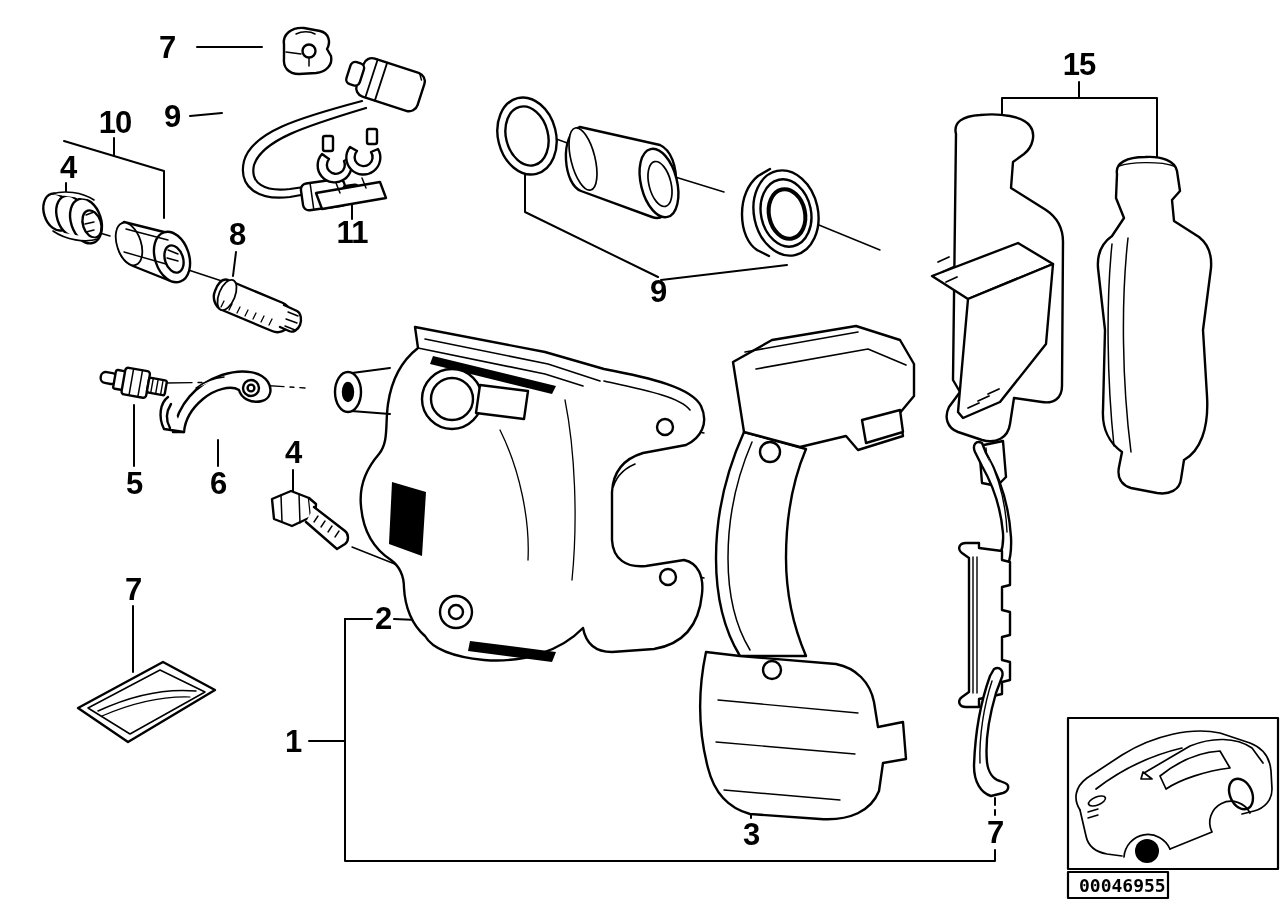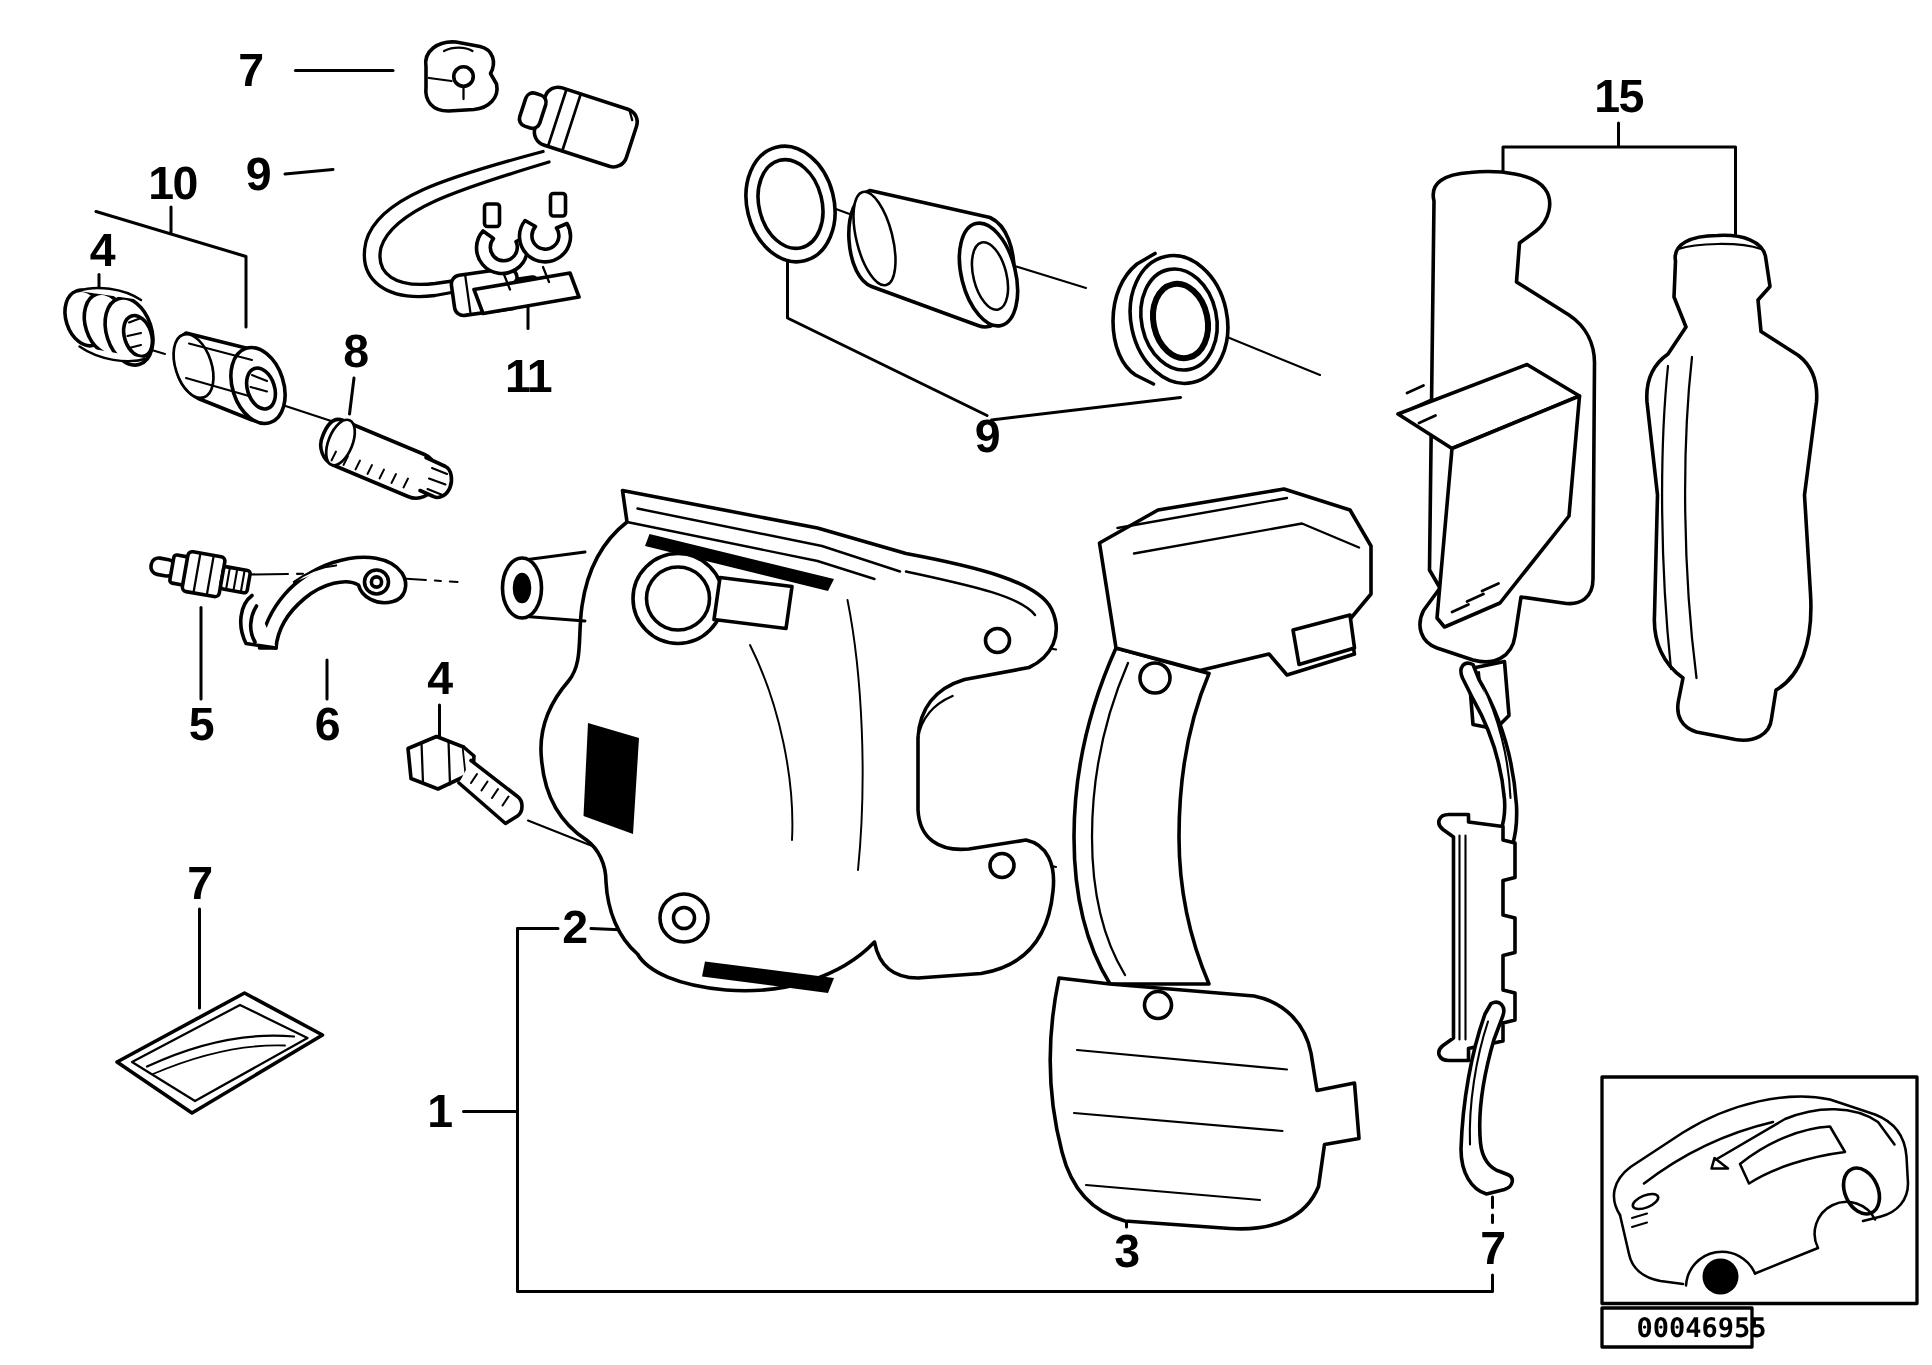--- a/index.html
+++ b/index.html
@@ -2,21 +2,21 @@
 <html><head>
 <meta charset="utf-8">
 <style>
   html,body{margin:0;padding:0;background:#ffffff;}
   #stage{position:relative;width:1288px;height:910px;background:#ffffff;overflow:hidden;
          font-family:"Liberation Sans", sans-serif;}
   #artwork{position:absolute;left:0;top:0;}
   .callout{position:absolute;transform:translate(-50%,-50%);font-weight:700;font-size:31px;
            color:#000;letter-spacing:-1px;line-height:1;user-select:none;cursor:pointer;}
   #code-box{position:absolute;left:1070px;top:873px;width:96px;height:24px;
-            display:flex;align-items:center;justify-content:flex-start;padding-left:21px;
+            display:flex;align-items:center;justify-content:flex-start;padding-left:9px;
             font-family:"DejaVu Sans Mono", monospace;font-size:18px;font-weight:700;color:#000;}
 </style>
 </head>
 <body>
 
 <div id="stage">
 
 <svg id="artwork" width="1288" height="910" viewBox="0 0 1288 910" xmlns="http://www.w3.org/2000/svg">
   <g stroke="#000000" fill="none" stroke-width="2.4" stroke-linecap="round" stroke-linejoin="round">
 
@@ -231,21 +231,21 @@
 <div class="callout" style="left:293px;top:741px">1</div>
 <div class="callout" style="left:383px;top:618px">2</div>
 <div class="callout" style="left:751px;top:834px">3</div>
 <div class="callout" style="left:293px;top:452px">4</div>
 <div class="callout" style="left:134px;top:483px">5</div>
 <div class="callout" style="left:218px;top:483px">6</div>
 <div class="callout" style="left:995px;top:832px">7</div>
 <div class="callout" style="left:237px;top:234px">8</div>
 <div class="callout" style="left:172px;top:116px">9</div>
 <div class="callout" style="left:167px;top:47px">7</div>
-<div class="callout" style="left:352px;top:251px">11</div>
+<div class="callout" style="left:352px;top:232px">11</div>
 <div class="callout" style="left:68px;top:167px">4</div>
 <div class="callout" style="left:658px;top:291px">9</div>
 <div class="callout" style="left:115px;top:122px">10</div>
 <div class="callout" style="left:1079px;top:64px">15</div>
 <div class="callout" style="left:133px;top:589px">7</div>
 
 <div id="code-box">00046955</div>
 
 </div>
 

